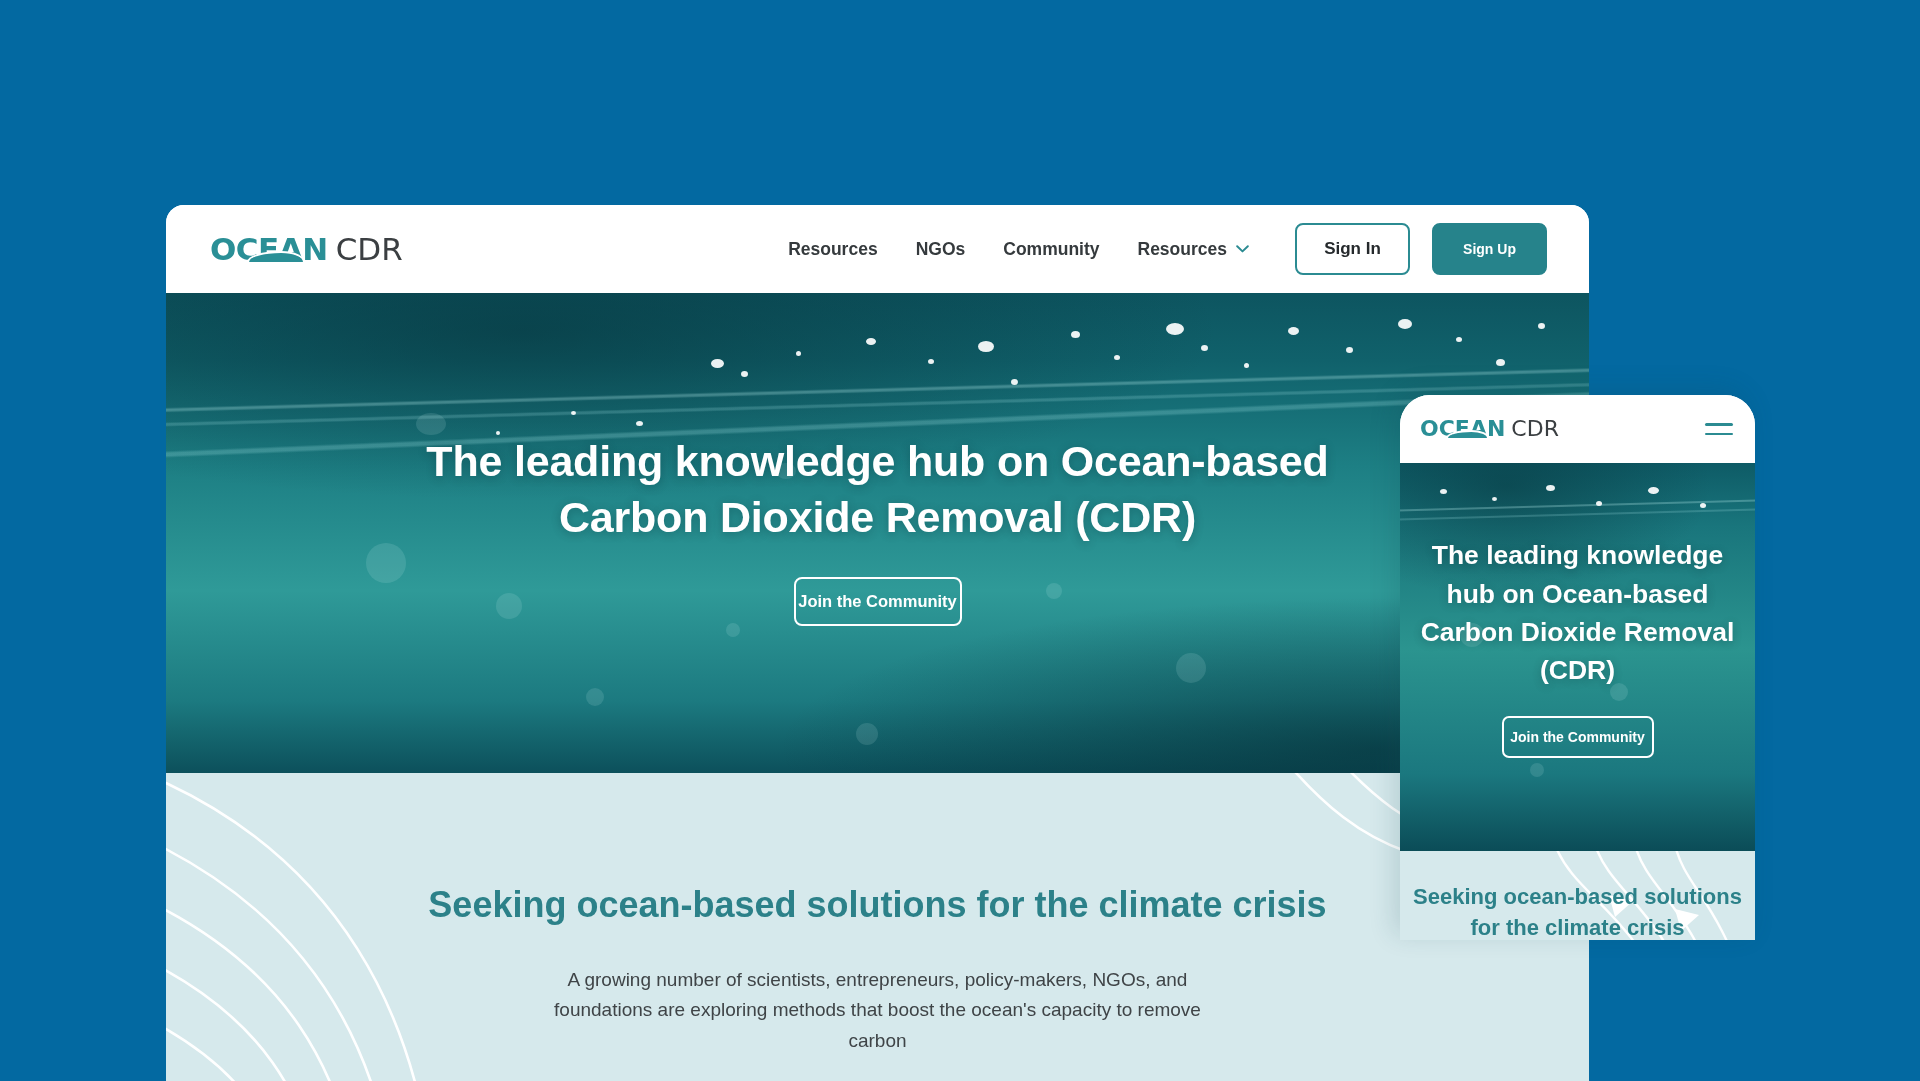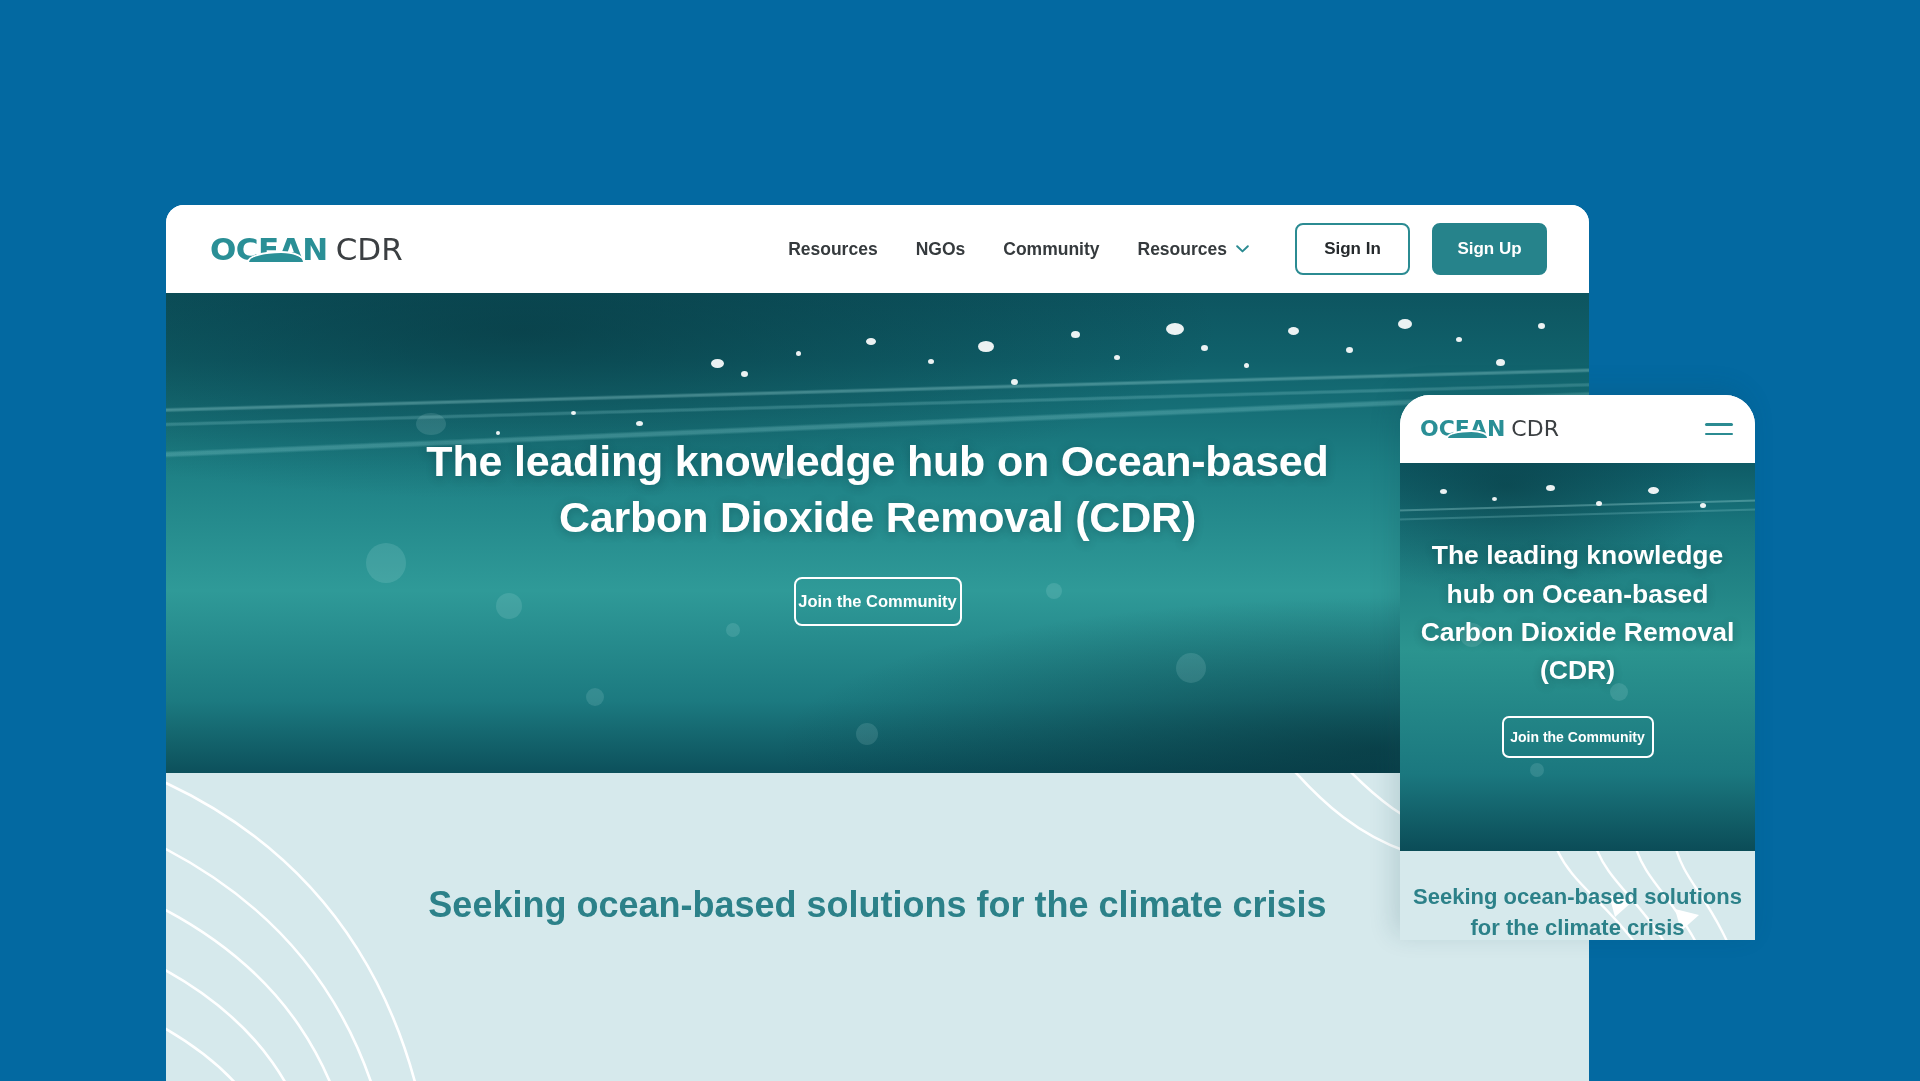--- a/index.html
+++ b/index.html
@@ -50,21 +50,21 @@
   }
   .chev { width:13px; height:8px; display:inline-block; }
   .d-auth { display:flex; align-items:center; gap:22px; margin-left:46px; }
   .btn-signin {
     width:115px; height:52px; border:2px solid #2b8b92; border-radius:8px;
     background:#fff; color:#25292c; font-size:17px; font-weight:700;
     display:flex; align-items:center; justify-content:center; cursor:pointer;
   }
   .btn-signup {
     width:115px; height:52px; border:2px solid #26838b; border-radius:8px;
-    background:#26838b; color:#fff; font-size:17px; font-weight:700;
+    background:#26838b; color:#fff; font-size:14px; font-weight:700;
     display:flex; align-items:center; justify-content:center; cursor:pointer;
   }
 
   
   .d-hero {
     position:relative; height:480px; overflow:hidden;
     background:
       radial-gradient(ellipse 70% 50% at 25% 8%, rgba(5,48,56,.55), transparent 70%),
       radial-gradient(ellipse 60% 45% at 85% 95%, rgba(4,42,50,.55), transparent 70%),
       linear-gradient(#0d5560 0%, #10616b 14%, #1d7f84 36%, #2f9a98 62%, #1c7a80 85%, #0c505b 100%);
@@ -248,20 +248,21 @@
       <svg class="deco" style="right:-10px;top:-8px;width:430px;height:300px;" viewBox="0 0 430 300">
         <g fill="none" stroke="#ffffff" stroke-width="2.6" stroke-linecap="round">
           <path d="M120 0 C 190 80, 260 120, 430 92"></path>
           <path d="M175 0 C 238 66, 300 100, 430 66"></path>
           <path d="M232 0 C 288 52, 344 80, 430 40"></path>
           <path d="M292 0 C 336 40, 382 58, 430 18"></path>
         </g>
         <path d="M404 78 L 430 86 L 408 104 Z" fill="#ffffff"></path>
       </svg>
       <h2 class="sec-title">Seeking ocean-based solutions for the climate crisis</h2>
+      <p class="sec-body">A growing number of scientists, entrepreneurs, policy-makers, NGOs, and foundations are exploring methods that boost the ocean's capacity to remove carbon</p>
     </div>
   </div>
 
   <div class="mobile">
 
     <div class="m-header">
       <div class="logo">
         <span class="m-logo-ocean">OCEAN<span class="logo-wave" style="bottom:2px;height:6px;"></span></span>
         <span class="m-logo-cdr">CDR</span>
       </div>

